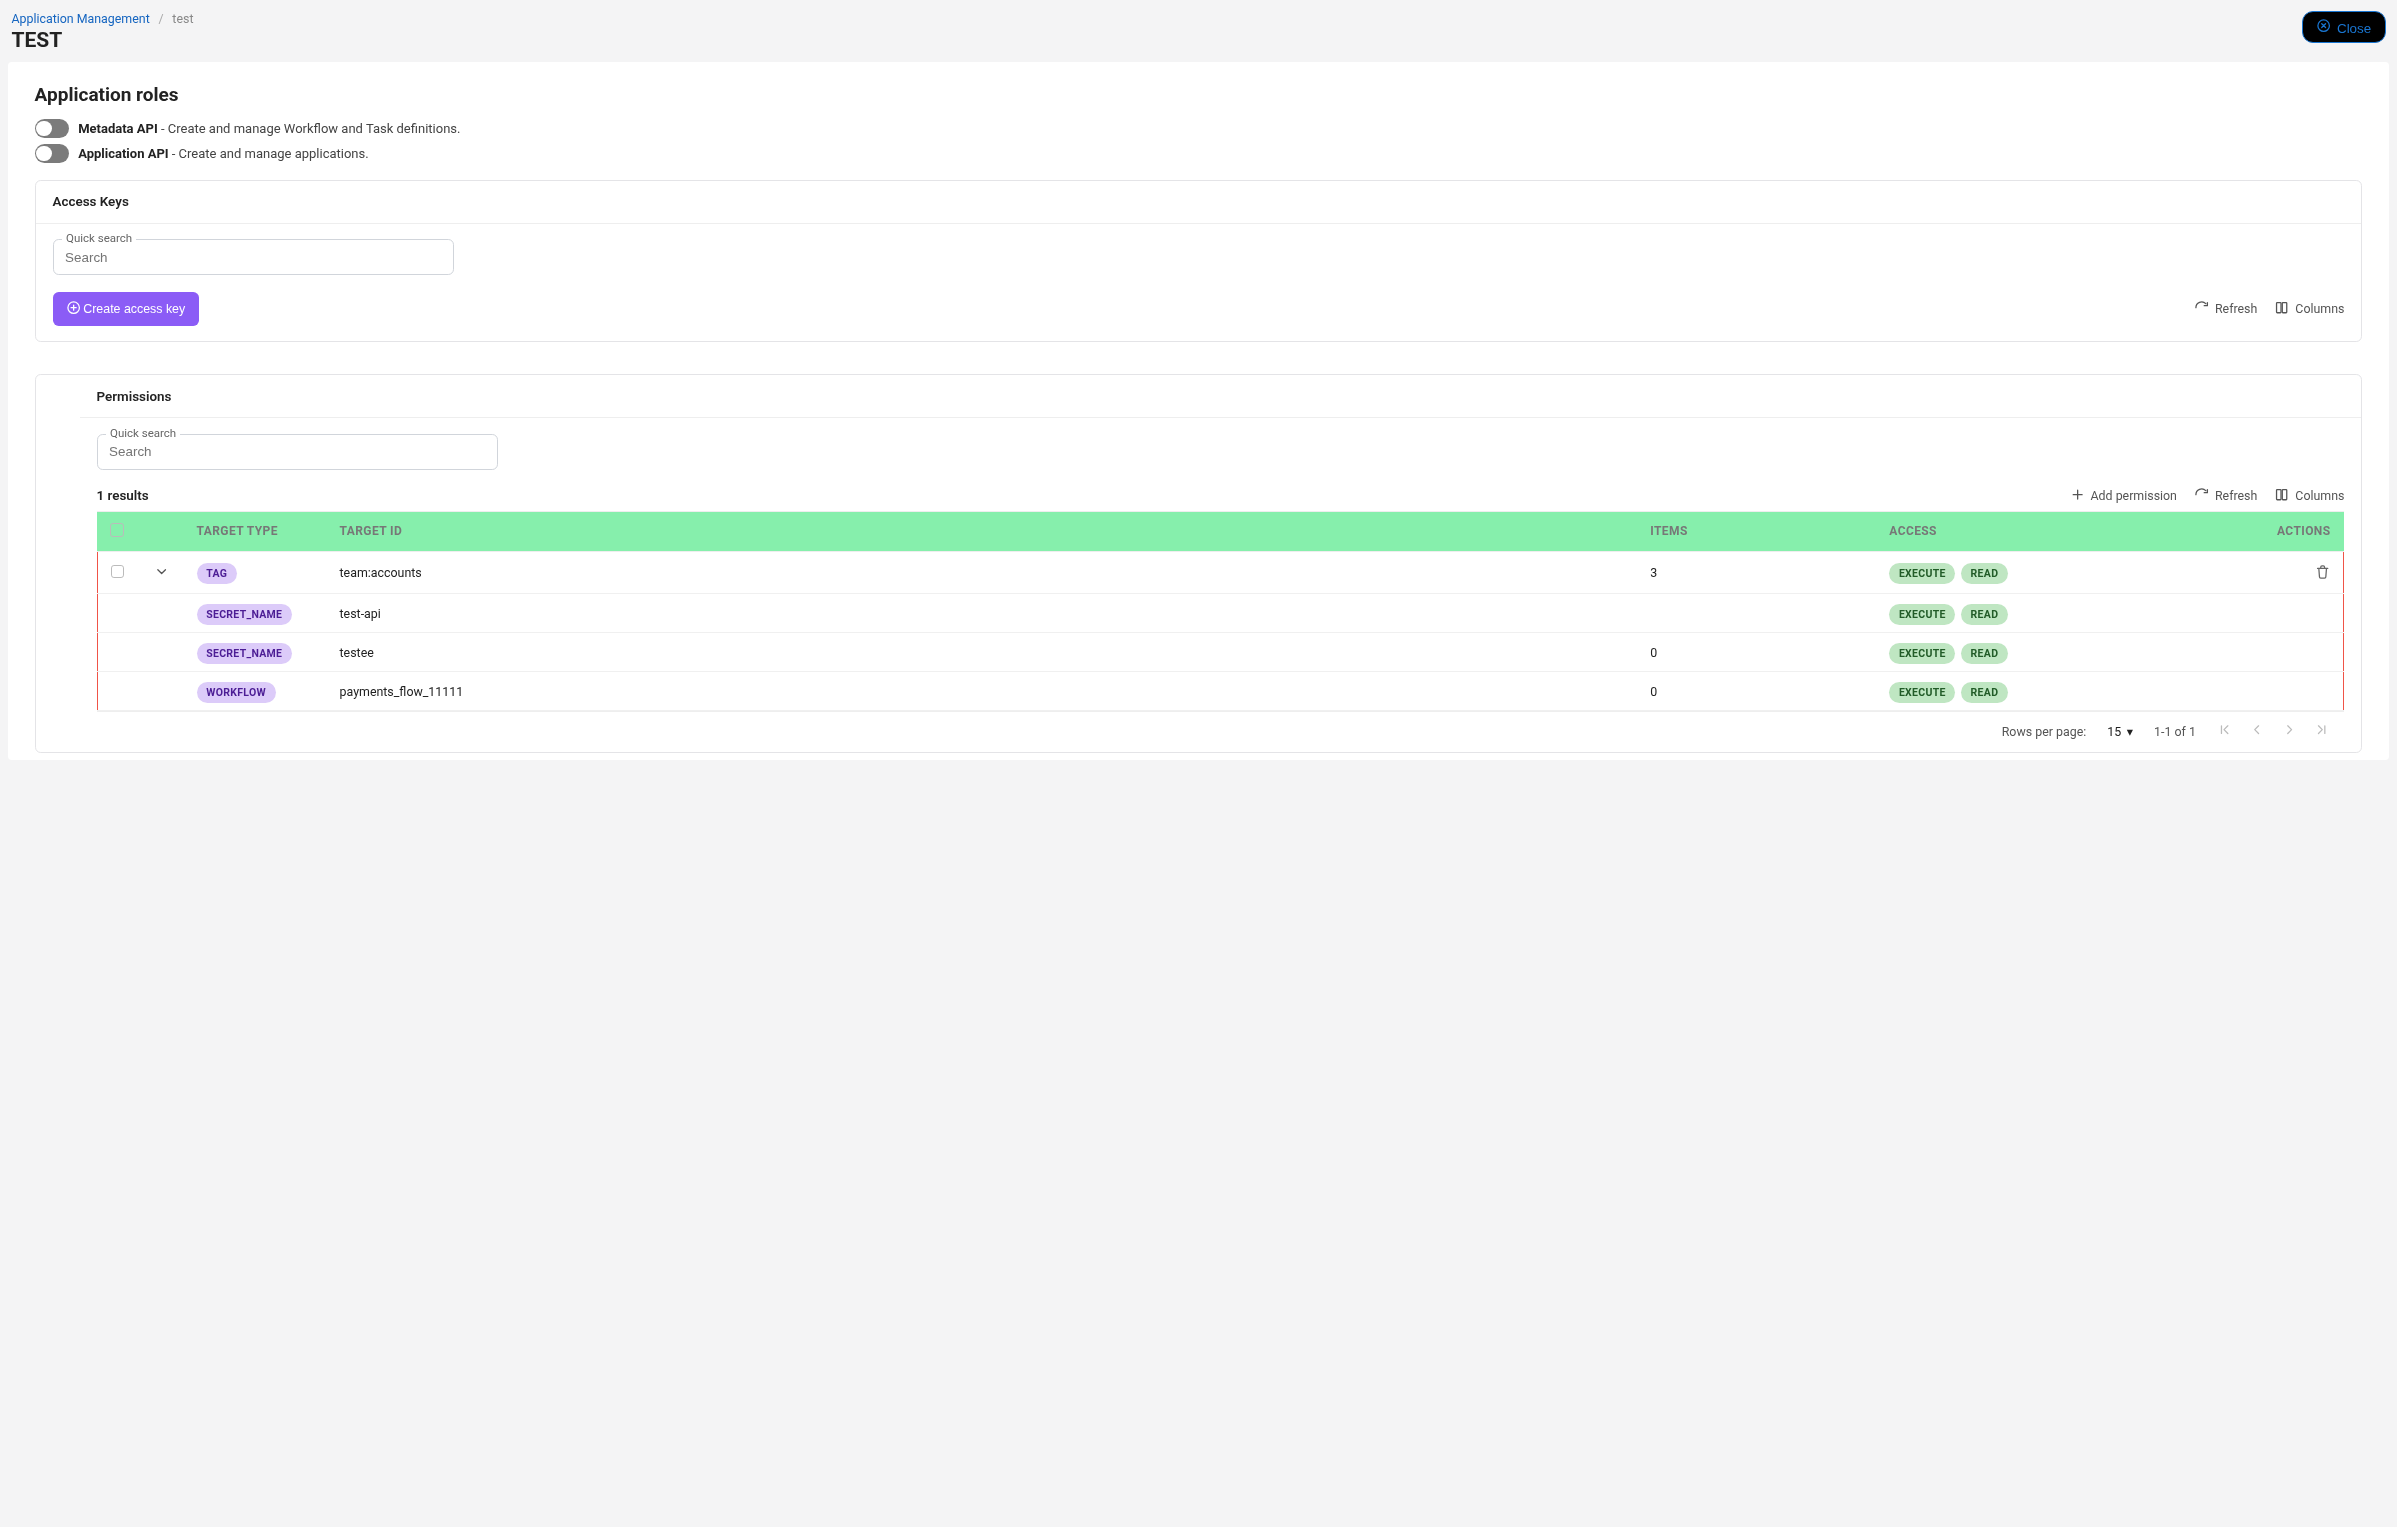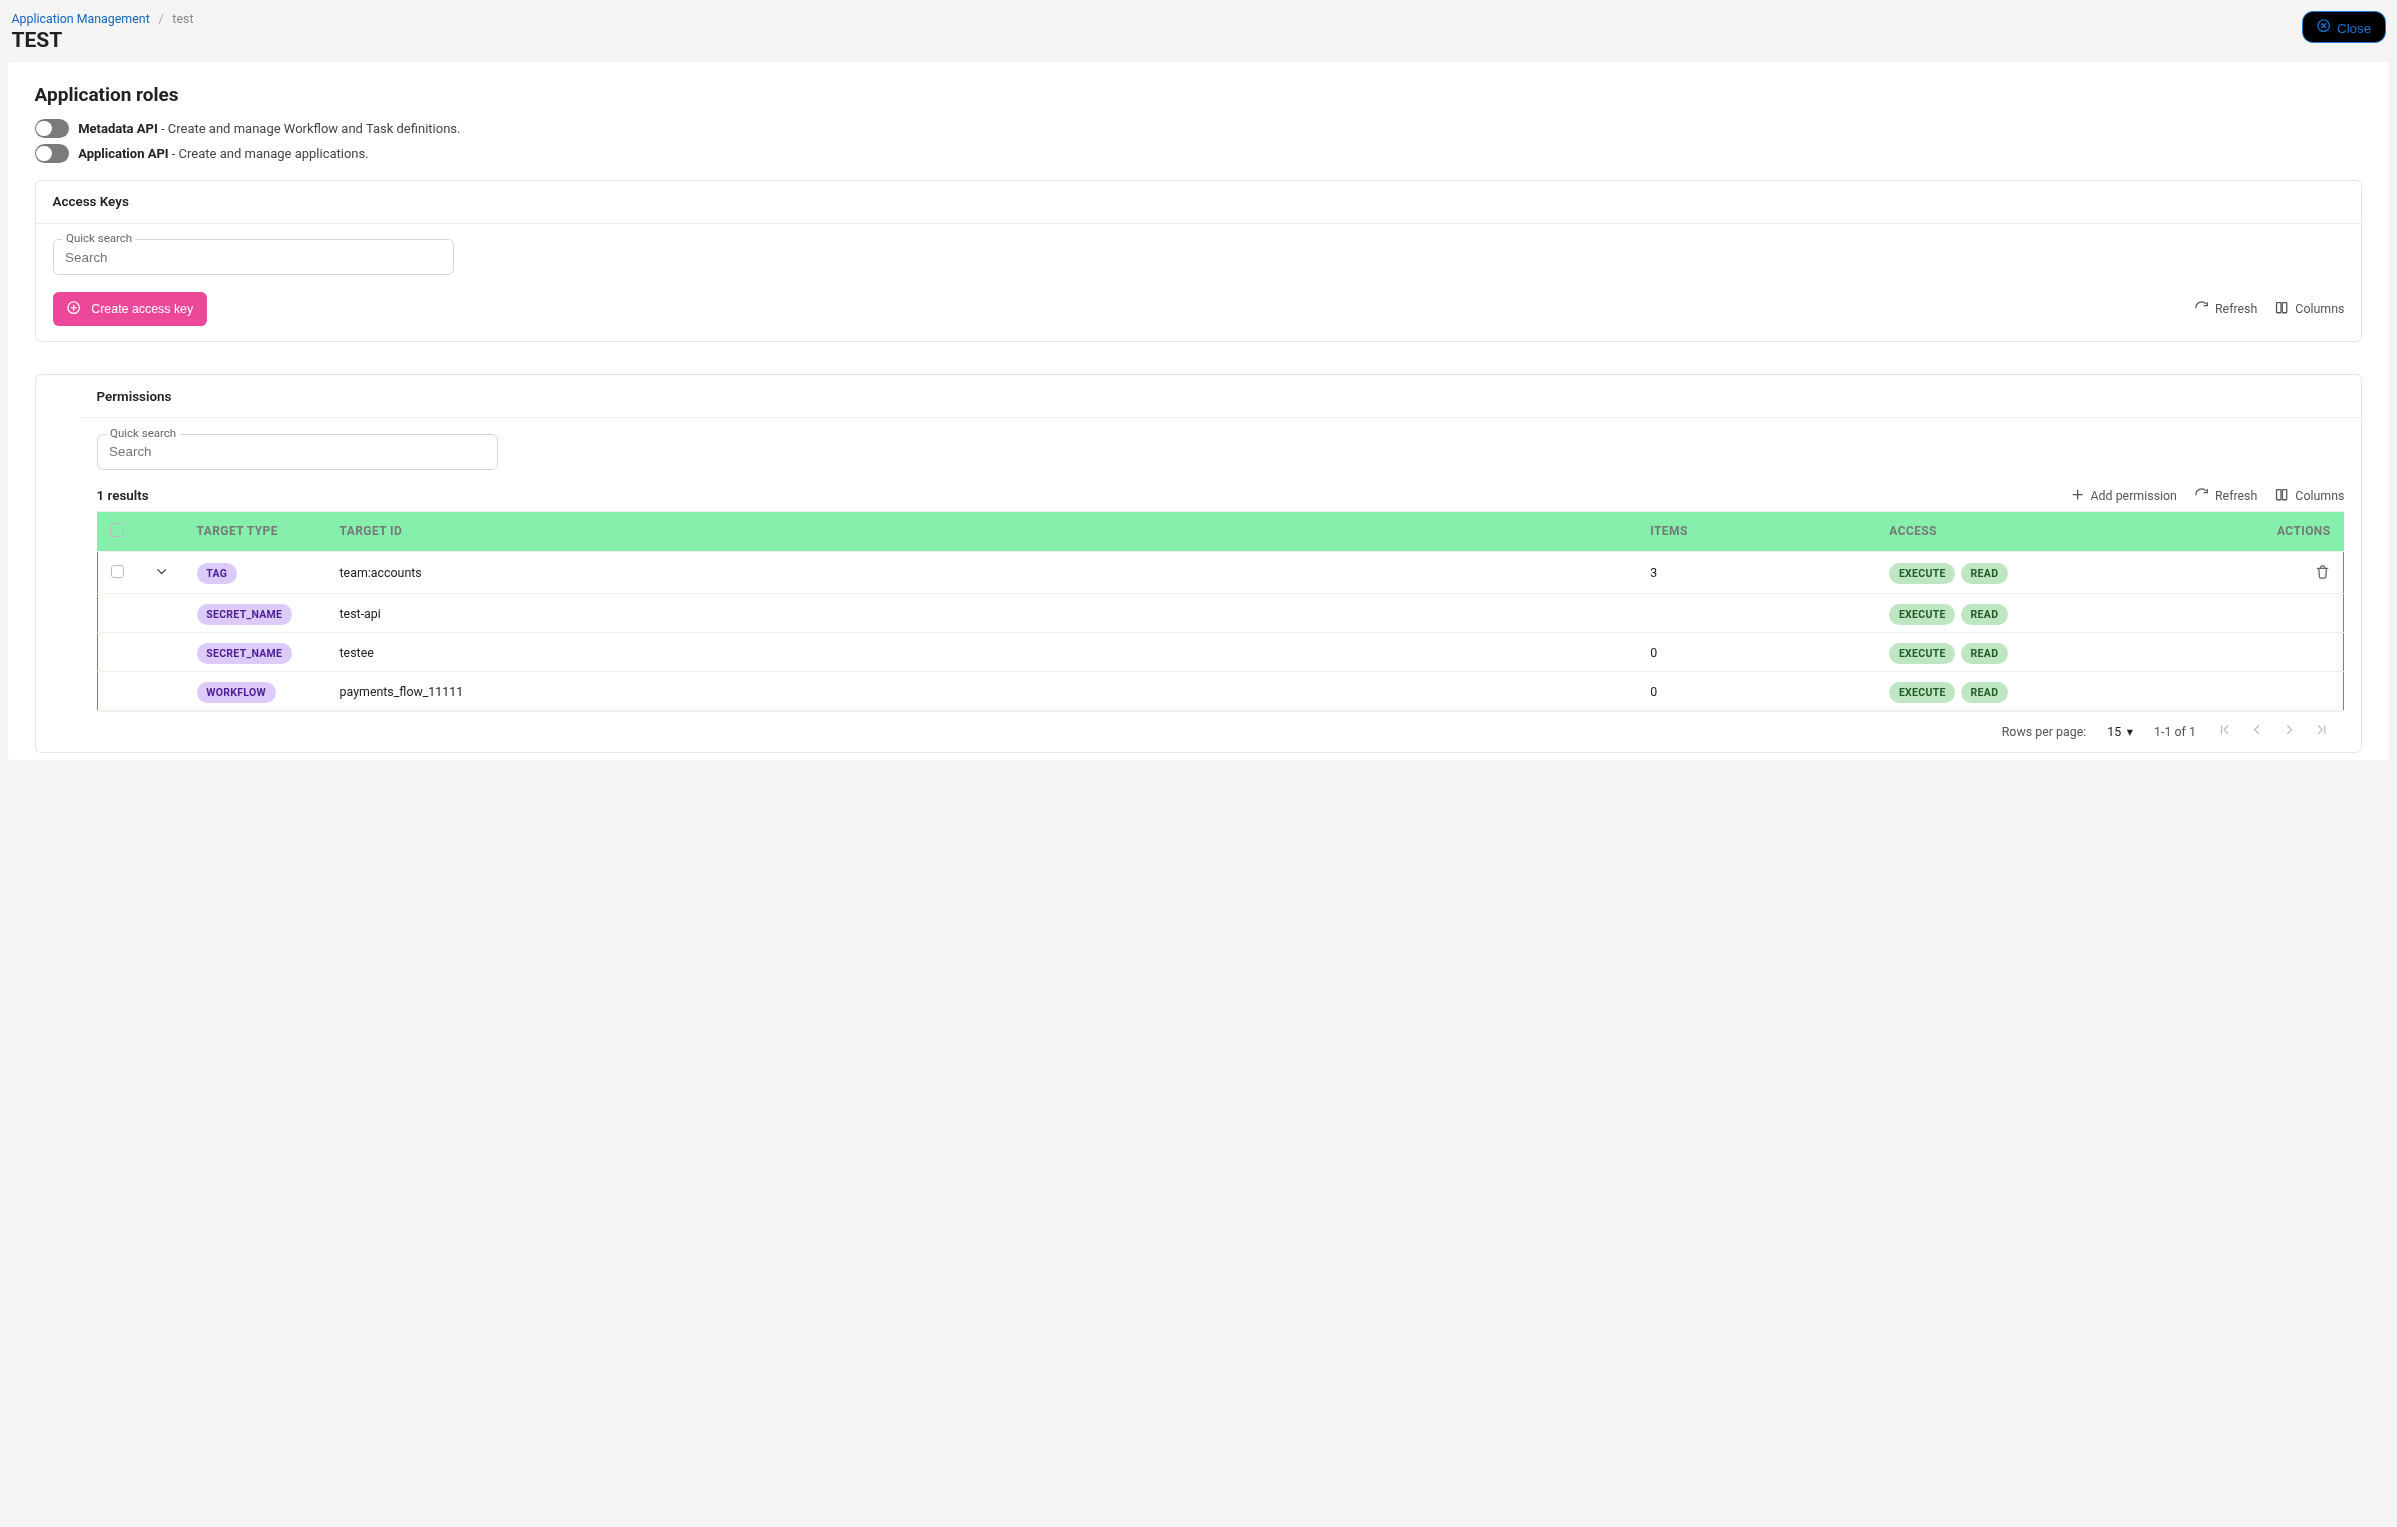--- a/index.html
+++ b/index.html
@@ -58,22 +58,22 @@
     position:absolute; top:-7.6px; left:9.6px; background:#fff; padding:0 3.8px;
     font-size:11.5px; color:#666;
   }
   .search-wrap input {
     width:100%; border:1px solid #d1d5db; border-radius:5.7px; padding:9.6px 11.5px;
     font-size:13.4px; outline:none;
   }
 
   .toolbar-row { display:flex; justify-content:space-between; align-items:center; margin-top:17px; }
   .btn-primary {
-    background:#ec4899; color:#fff; border:none; border-radius:5.7px;
-    padding:7.6px 13.4px; font-size:12.4px; display:inline-flex; align-items:center; gap:10px;
+    background:#8b5cf6; color:#fff; border:none; border-radius:5.7px;
+    padding:7.6px 13.4px; font-size:12.4px; display:inline-flex; align-items:center; gap:2px;
     cursor:pointer;
   }
   .toolbar-actions { display:flex; gap:17px; align-items:center; }
   .ghost-btn {
     display:inline-flex; align-items:center; gap:5.7px; color:#555; cursor:pointer; font-size:12.4px;
   }
   .empty-msg { text-align:center; font-weight:600; padding:25px 0 29px; }
 
   .results-bar { display:flex; justify-content:space-between; align-items:center; margin:17px 0 5.7px; }
   .results-bar .count { font-weight:600; }

